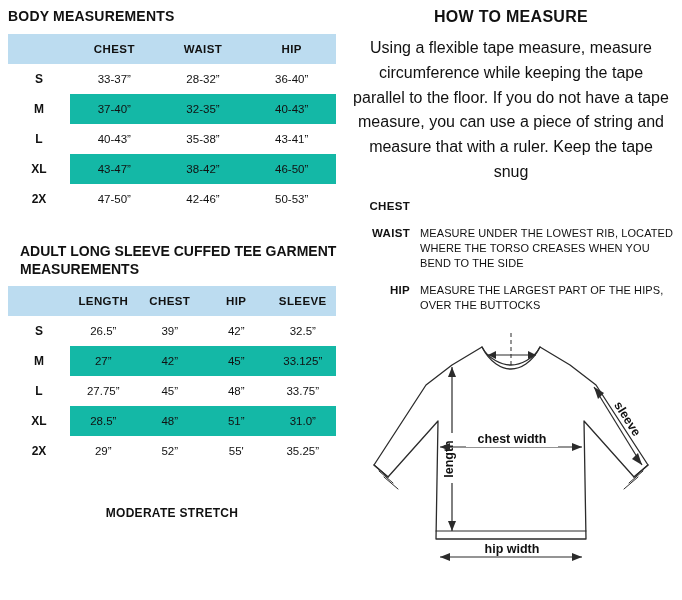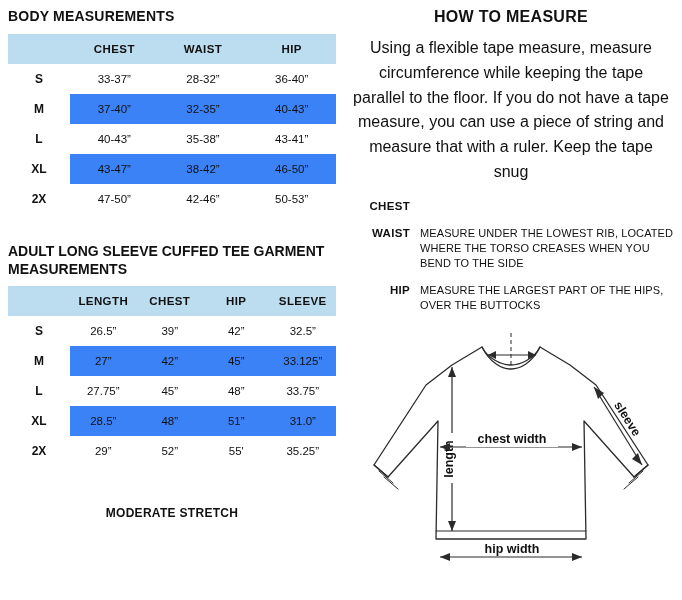--- a/index.html
+++ b/index.html
@@ -47,37 +47,37 @@
   table.sizes thead th {
     background: #bcdcf0;
     font-weight: bold;
     font-size: 11.5px;
     letter-spacing: 0.4px;
   }
   table.sizes thead th.corner {
     background: #bcdcf0;
   }
   table.sizes tbody tr.alt td {
-    background: #3b82f6;
+    background: #14b8a6;
   }
   table.sizes tbody td.sizelabel {
     font-weight: bold;
     text-align: center;
     font-size: 12px;
     background: #ffffff;
   }
   table.sizes tbody tr.alt td.sizelabel {
     background: #ffffff;
   }
   .spacer-a { height: 28px; }
   .garment-title {
     font-size: 14px;
     font-weight: bold;
     line-height: 1.3;
-    margin: 0 0 8px 0;
+    margin: 0 0 8px 12px;
   }
   .stretch-note {
     margin-top: 40px;
     text-align: center;
     font-size: 12px;
     font-weight: bold;
     letter-spacing: 0.3px;
     width: 328px;
   }
 

